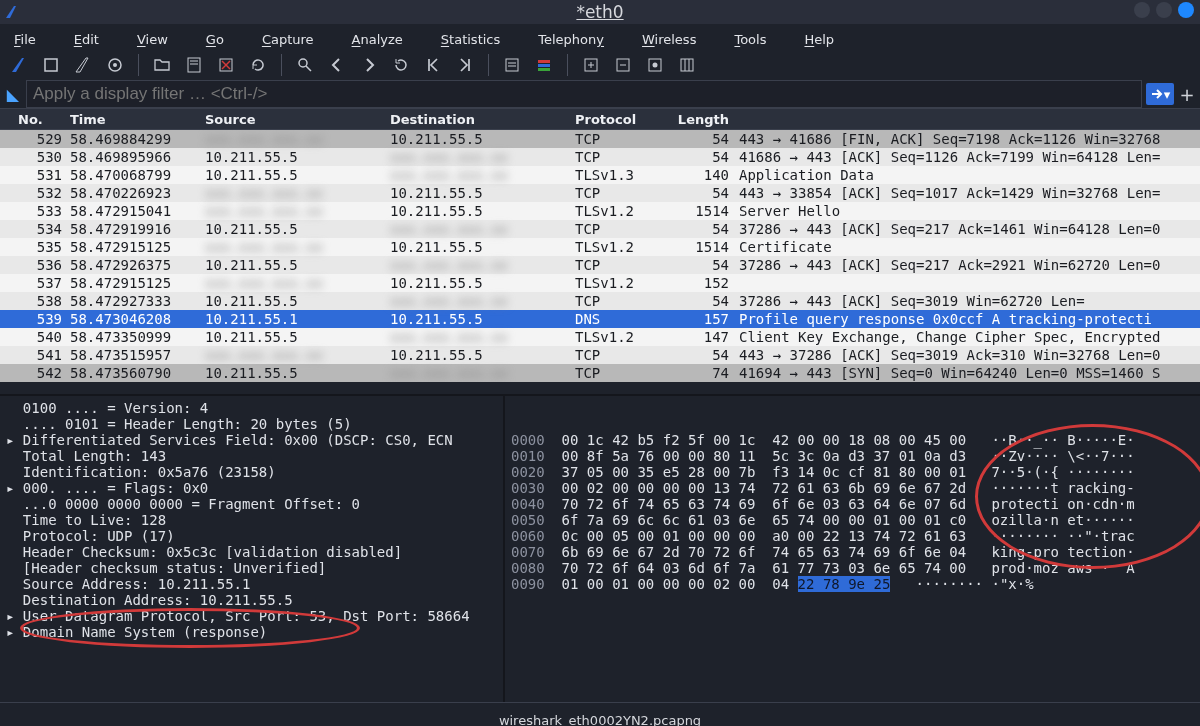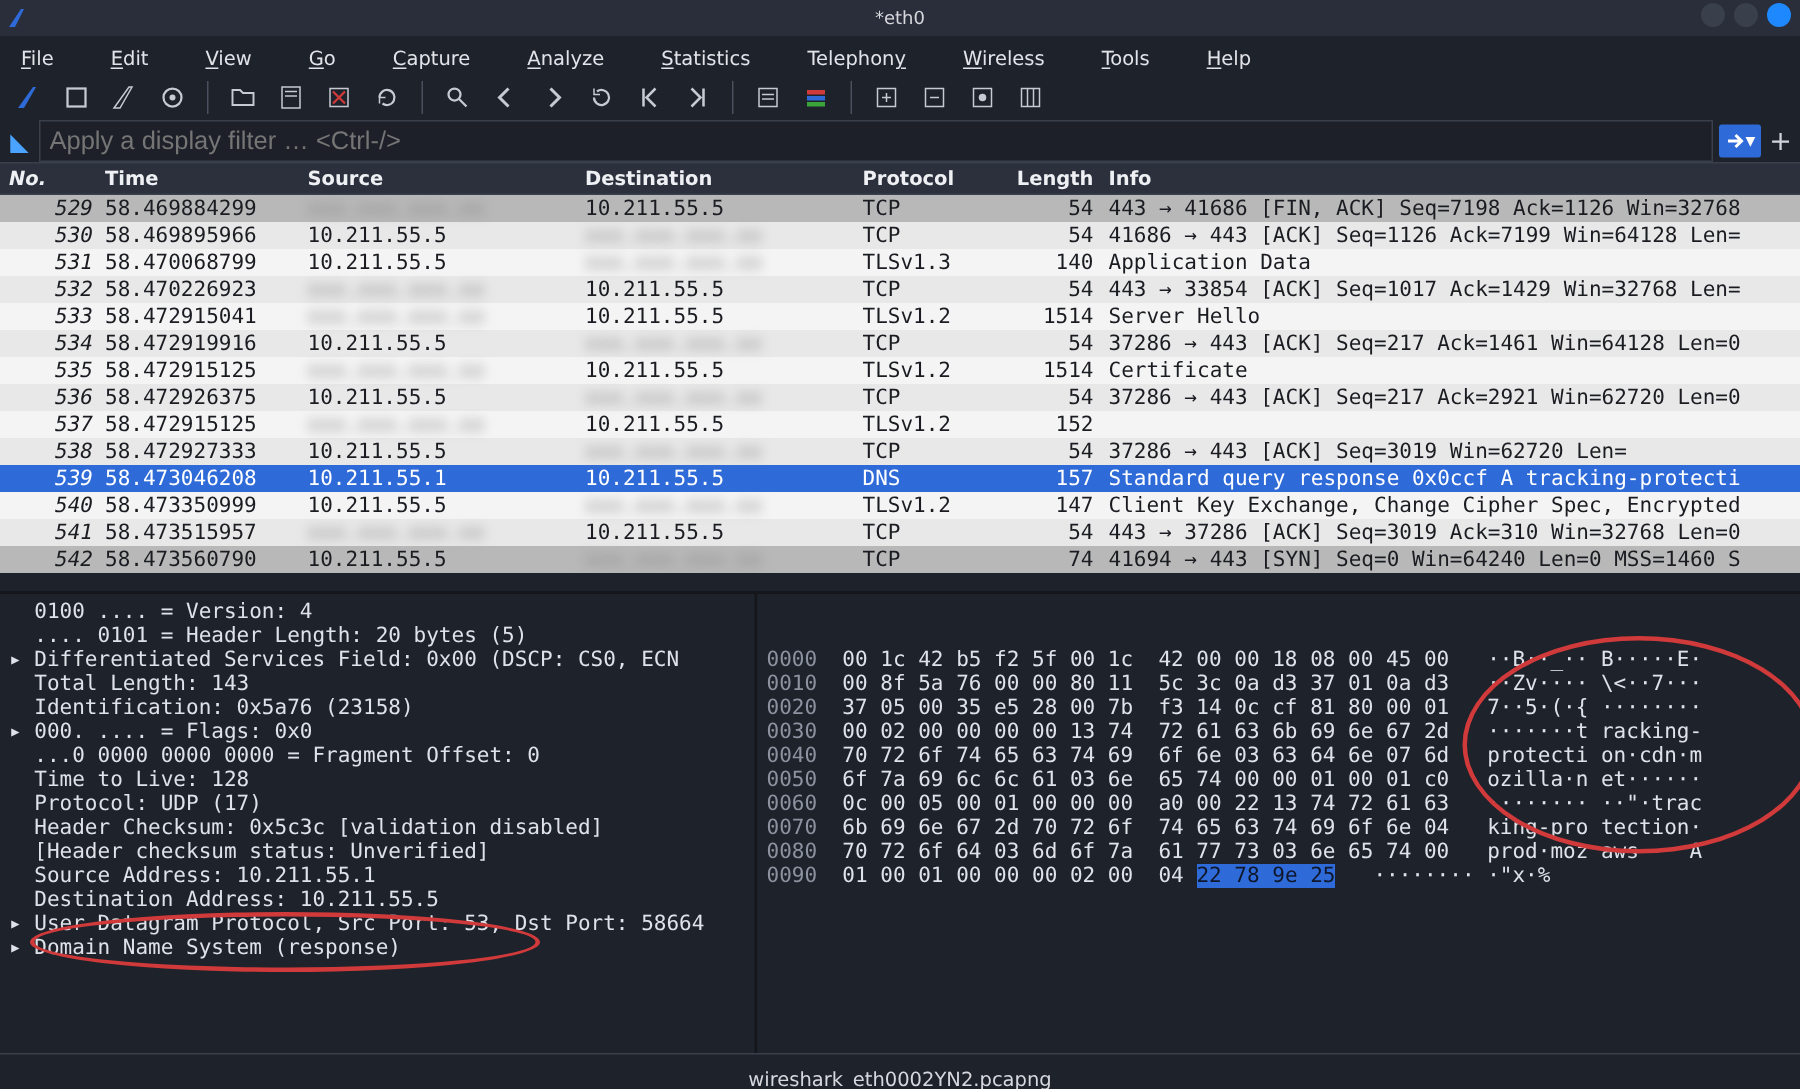--- a/index.html
+++ b/index.html
@@ -1,21 +1,21 @@
 <!DOCTYPE html>
 <html><head>
 <meta charset="utf-8">
 <style>
   * { box-sizing: border-box; }
   html, body { margin: 0; padding: 0; background: #1e222b; color: #cfd2d8; font-family: "DejaVu Sans", Arial, sans-serif; font-size: 13px; }
   body { width: 1200px; height: 726px; overflow: hidden; position: relative; display: flex; flex-direction: column; }
 
   
   .titlebar { height: 24px; background: #2a2e3a; display: flex; align-items: center; justify-content: center; position: relative; }
-  .titlebar .title { font-size: 12px; color: #d6d8dd; }
+  .titlebar .title { font-size: 17px; color: #d6d8dd; text-decoration: underline; }
   .titlebar .wincontrols { position: absolute; right: 6px; top: 2px; display: flex; gap: 6px; }
   .titlebar .dot { width: 16px; height: 16px; border-radius: 50%; display: inline-block; }
   .titlebar .dot.min { background: #3a3f4c; }
   .titlebar .dot.max { background: #3a3f4c; }
   .titlebar .dot.close { background: #1e88ff; }
   .titlebar svg.fin { position: absolute; left: 4px; top: 4px; }
 
   
   .menubar { height: 26px; display: flex; align-items: flex-end; padding: 0 6px; gap: 22px; background: #1e222b; color: #e2e4e9; }
   .menu-item { padding: 3px 8px; }
@@ -29,21 +29,21 @@
 
   
   .filterbar { height: 28px; display: flex; align-items: center; padding: 0 4px; background: #1e222b; gap: 4px; }
   .filterbar .bookmark { color:#4aa3ff; width: 18px; text-align: center; font-size: 16px; }
   .filterbar input { flex: 1; background: #1d2029; border: 1px solid #3a3f4c; color: #ec4899; padding: 3px 6px; font-size: 17px; outline: none; }
   .filterbar .go { width: 28px; height: 22px; background: #2f6bd8; border-radius: 2px; display: flex; align-items: center; justify-content: center; color: #fff; }
   .filterbar .plus { width: 18px; text-align: center; color: #cfd2d8; font-size: 18px; }
 
   
   .columns { height: 22px; background: #2b303c; display: flex; align-items: center; font-weight: bold; color: #eef0f4; border-top: 1px solid #3a3f4c; border-bottom: 1px solid #3a3f4c;}
-  .c-no { width: 70px; padding-left: 6px; text-align: left; font-style: italic; }
+  .c-no { width: 70px; padding-left: 18px; text-align: left; }
   .c-time { width: 135px; text-align: left; }
   .c-src { width: 185px; text-align: left; }
   .c-dst { width: 185px; text-align: left; }
   .c-proto { width: 80px; text-align: left; }
   .c-len { width: 60px; text-align: right; padding-right: 6px; margin-left: 20px;}
   .c-info { flex: 1; text-align: left; padding-left: 4px; overflow: hidden; white-space: nowrap;}
 
   .packetlist { font-family: "DejaVu Sans Mono", Menlo, Consolas, monospace; font-size: 14px; background: #e8e8e8; color: #1a1c21; overflow: hidden; flex: 0 0 auto; }
   .row { display: flex; align-items: center; height: 18px; }
   .row.alt { background: #f4f4f4; }
@@ -236,21 +236,20 @@
   <div class="plus">+</div>
 </div>
 
 <div class="columns">
   <div class="c-no">No.</div>
   <div class="c-time">Time</div>
   <div class="c-src">Source</div>
   <div class="c-dst">Destination</div>
   <div class="c-proto">Protocol</div>
   <div class="c-len">Length</div>
-  <div class="c-info">Info</div>
 </div>
 
 <div class="packetlist" id="packetlist">
     <div class="row gray">
       <div class="c-no">529</div>
       <div class="c-time">58.469884299</div>
       <div class="c-src src-blur">xxx.xxx.xxx.xx</div>
       <div class="c-dst">10.211.55.5</div>
       <div class="c-proto">TCP</div>
       <div class="c-len">54</div>
@@ -336,21 +335,21 @@
       <div class="c-len">54</div>
       <div class="c-info">37286 → 443 [ACK] Seq=3019 Win=62720 Len=</div>
     </div>
     <div class="row sel">
       <div class="c-no">539</div>
       <div class="c-time">58.473046208</div>
       <div class="c-src">10.211.55.1</div>
       <div class="c-dst">10.211.55.5</div>
       <div class="c-proto">DNS</div>
       <div class="c-len">157</div>
-      <div class="c-info">Standard query response 0x0ccf A tracking-protecti</div>
+      <div class="c-info">Profile query response 0x0ccf A tracking-protecti</div>
     </div>
     <div class="row alt">
       <div class="c-no">540</div>
       <div class="c-time">58.473350999</div>
       <div class="c-src">10.211.55.5</div>
       <div class="c-dst dst-blur">xxx.xxx.xxx.xx</div>
       <div class="c-proto">TLSv1.2</div>
       <div class="c-len">147</div>
       <div class="c-info">Client Key Exchange, Change Cipher Spec, Encrypted</div>
     </div>

